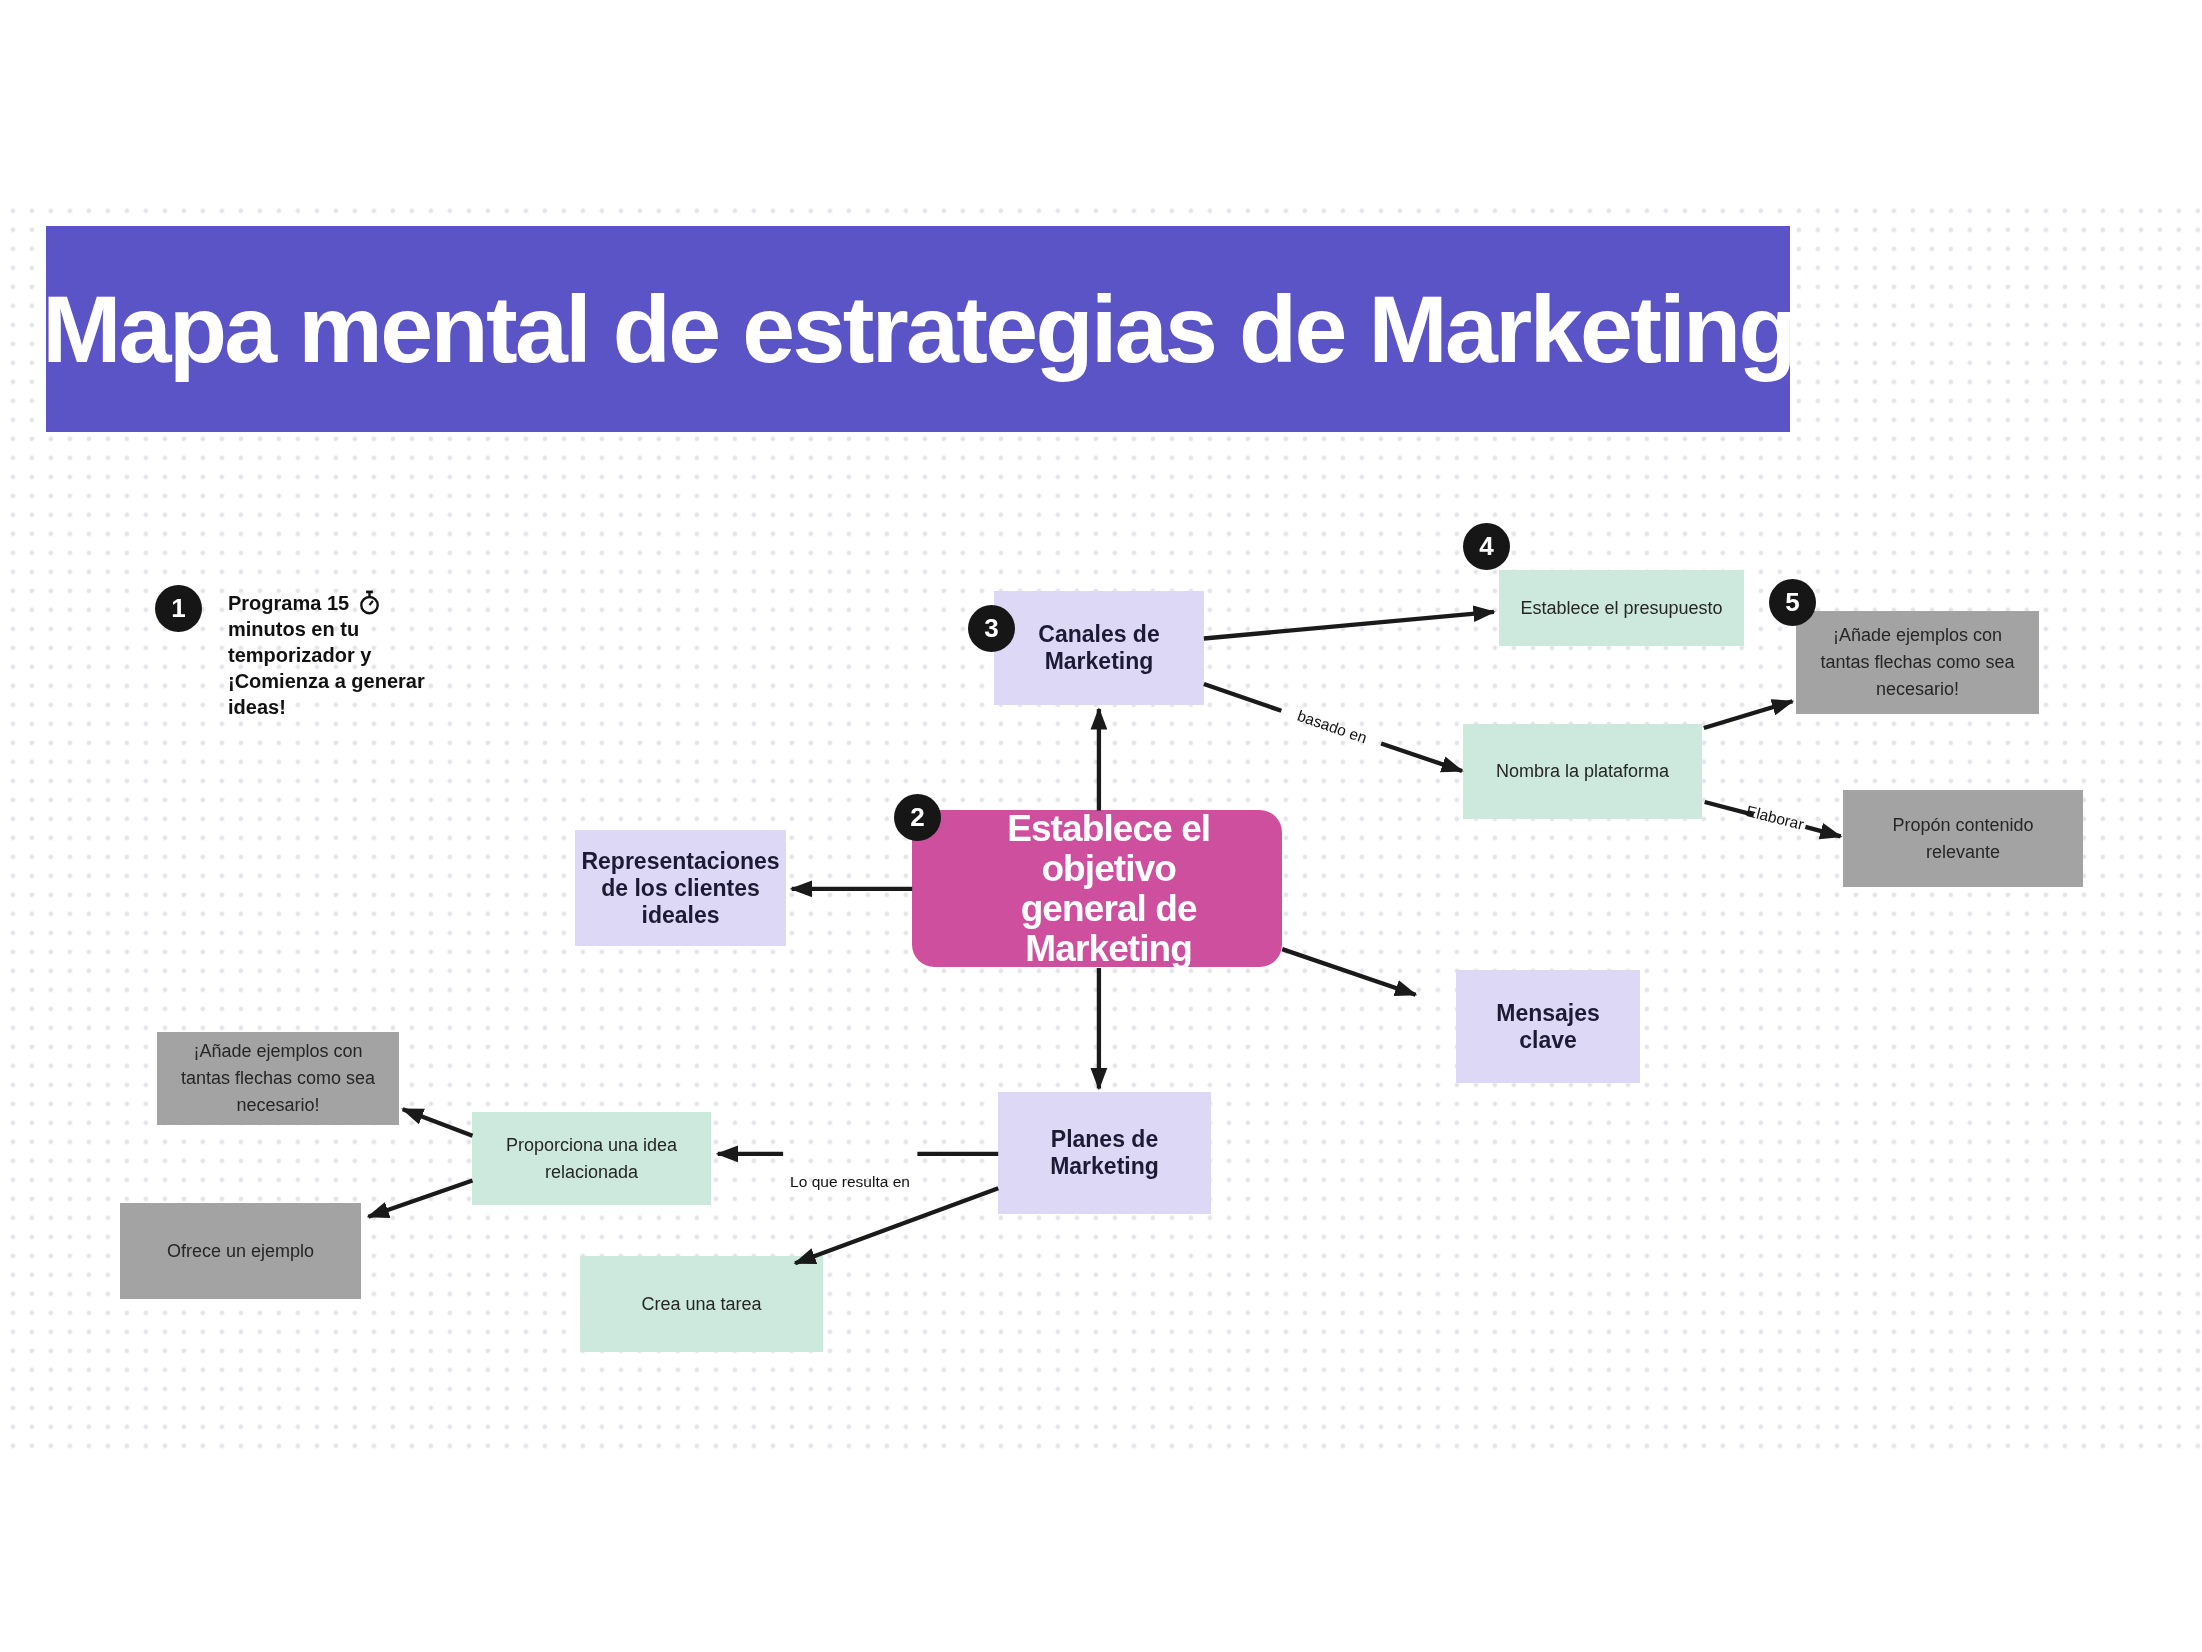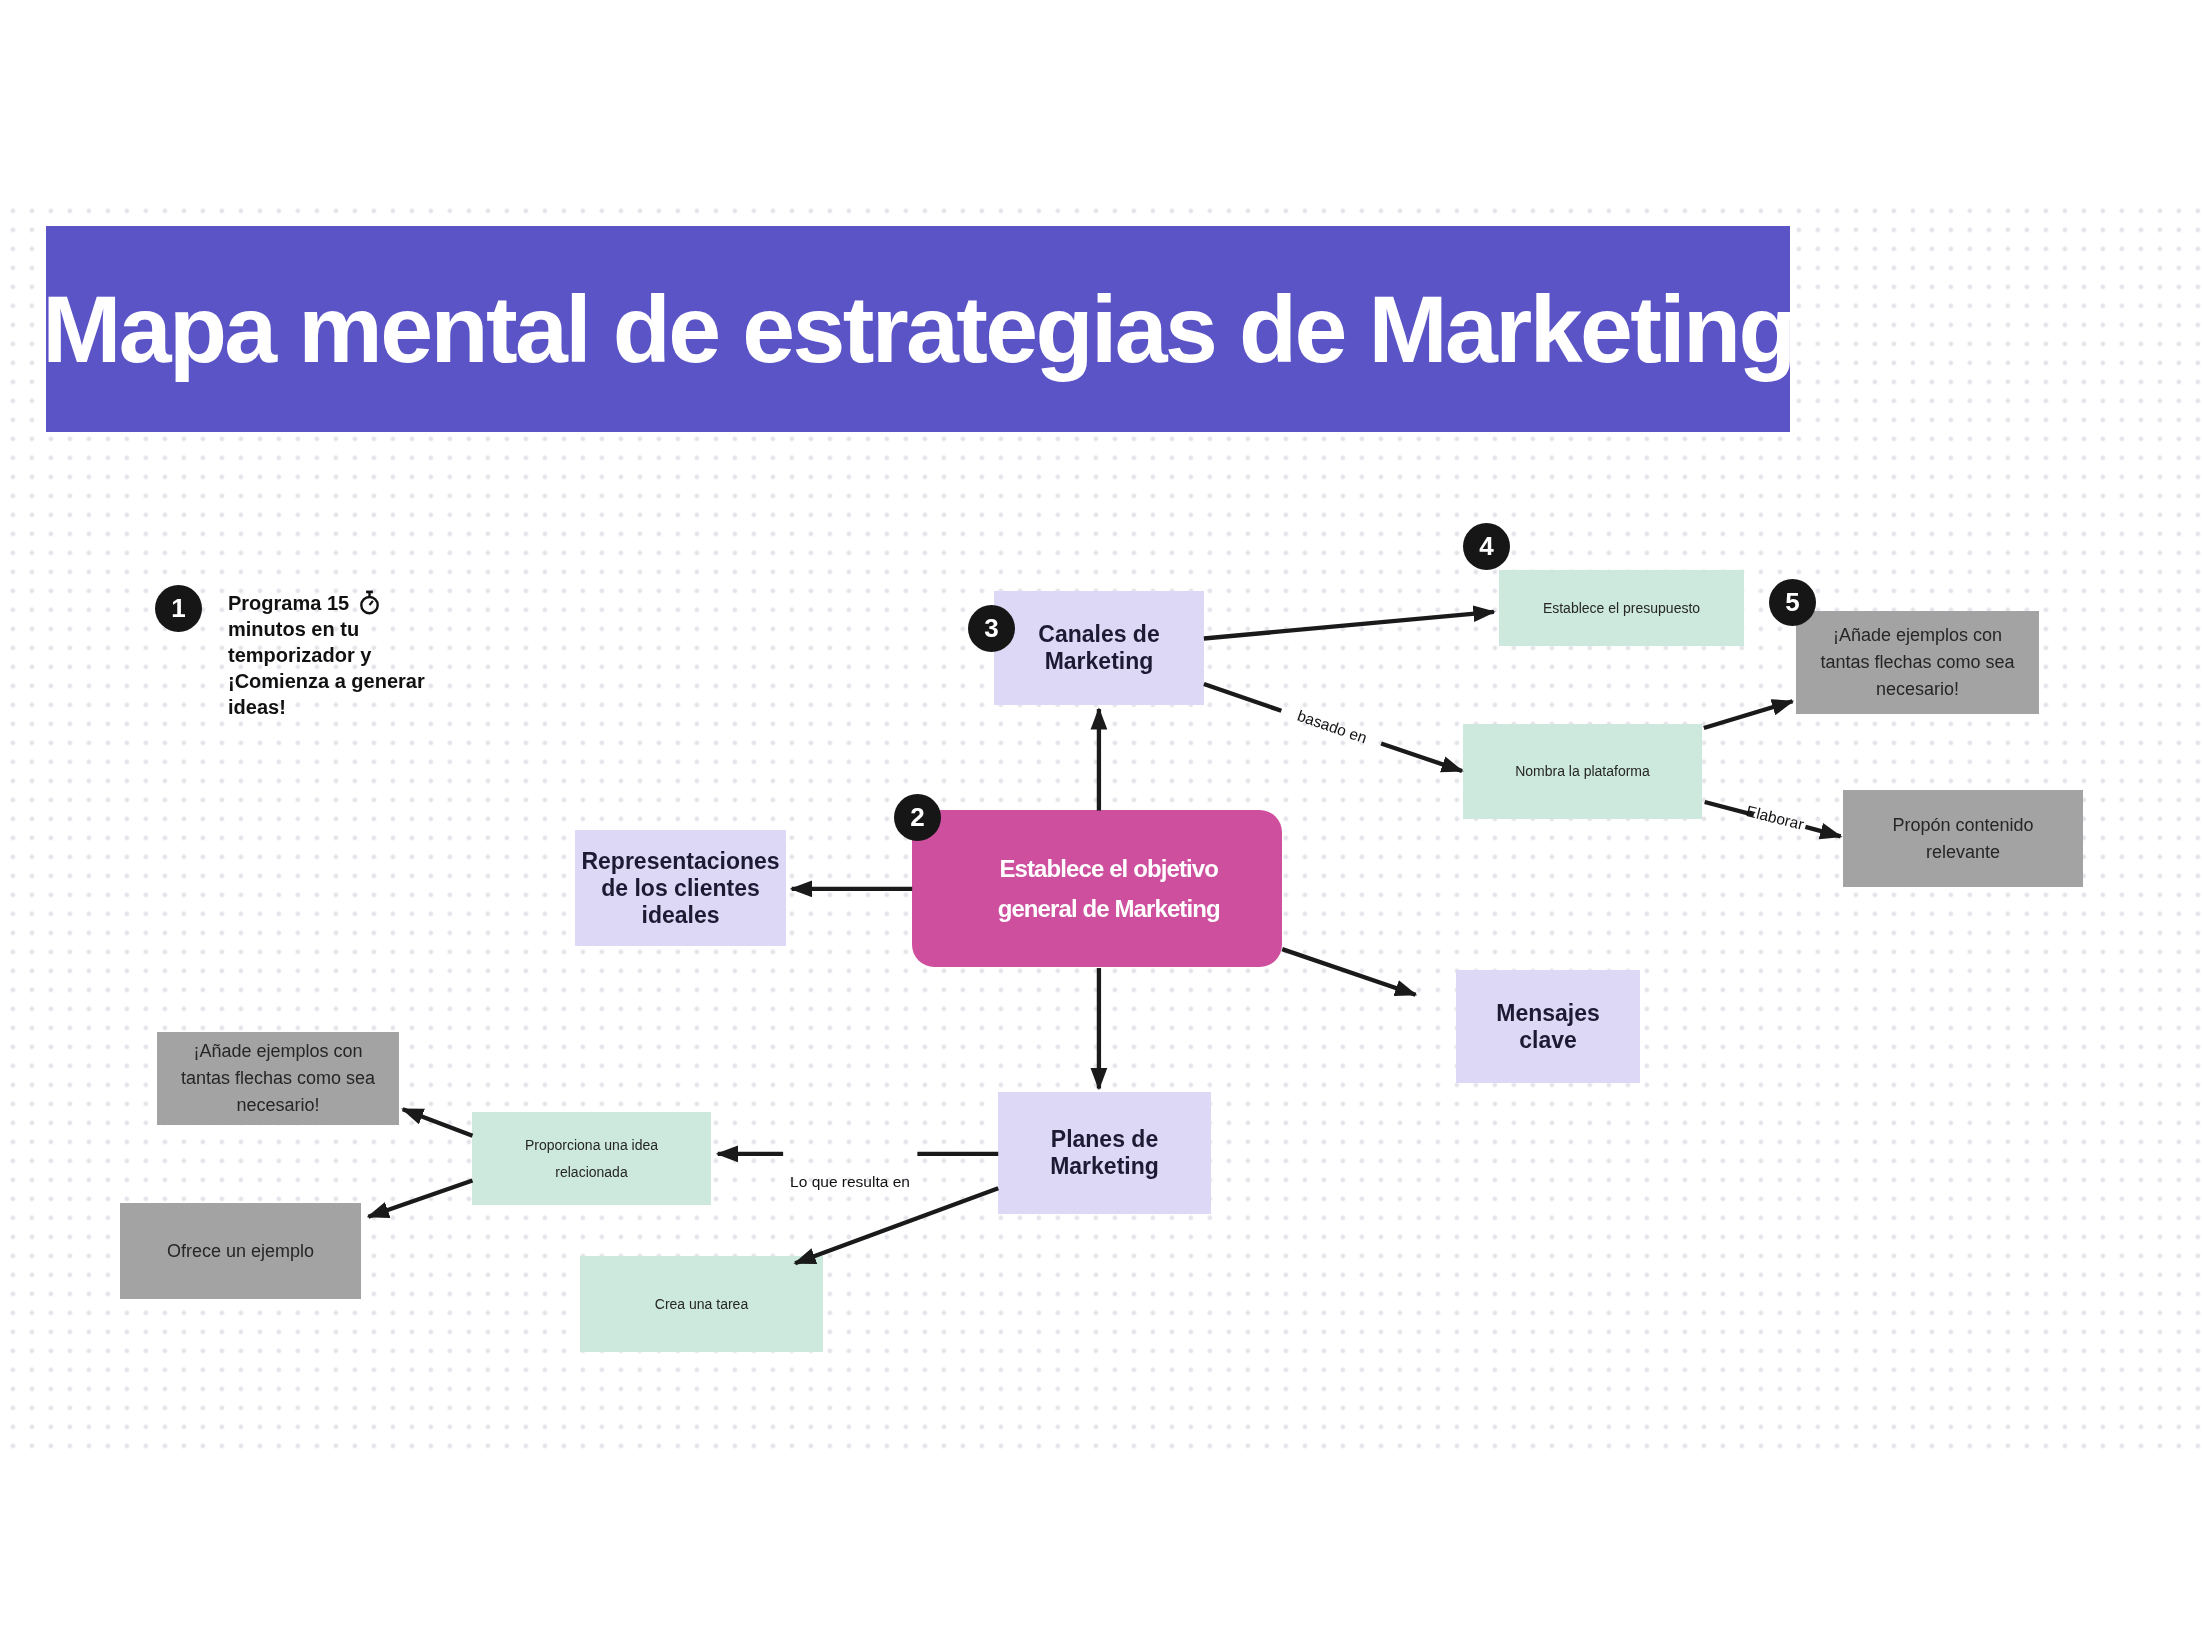--- a/index.html
+++ b/index.html
@@ -21,24 +21,24 @@
   .header h1{
     margin:0;color:#ffffff;font-size:95px;font-weight:bold;letter-spacing:-2.6px;white-space:nowrap;
   }
   
   .node{
     position:absolute;display:flex;flex-direction:column;align-items:center;justify-content:center;
     text-align:center;z-index:2;box-sizing:border-box;padding:5.2px 8.6px;
   }
   .node span{display:block;}
   .lav{background:#ded8f7;color:#1c1b33;font-weight:bold;font-size:23px;line-height:27px;}
-  .mint{background:#cde9dd;color:#262626;font-size:14px;line-height:27px;}
+  .mint{background:#cde9dd;color:#262626;font-size:18px;line-height:27px;}
   .yel{background:#a3a3a3;color:#262626;font-size:18px;line-height:27px;}
   .pink{
-    background:#ce4f9e;color:#ffffff;font-weight:bold;font-size:24px;line-height:40px;
+    background:#ce4f9e;color:#ffffff;font-weight:bold;font-size:37px;line-height:40px;
     border-radius:22.4px;letter-spacing:-0.9px;padding-left:32px;
   }
   
   .n-canales{left:994px;top:591px;width:210px;height:114px;}
   .n-presupuesto{left:1499px;top:570px;width:245px;height:76px;}
   .n-anade-der{left:1796px;top:611px;width:243px;height:103px;}
   .n-nombra{left:1463px;top:724px;width:239px;height:95px;}
   .n-propon{left:1843px;top:790px;width:240px;height:97px;}
   .n-centro{left:912px;top:810px;width:370px;height:157px;}
   .n-representaciones{left:575px;top:830px;width:211px;height:116px;}

